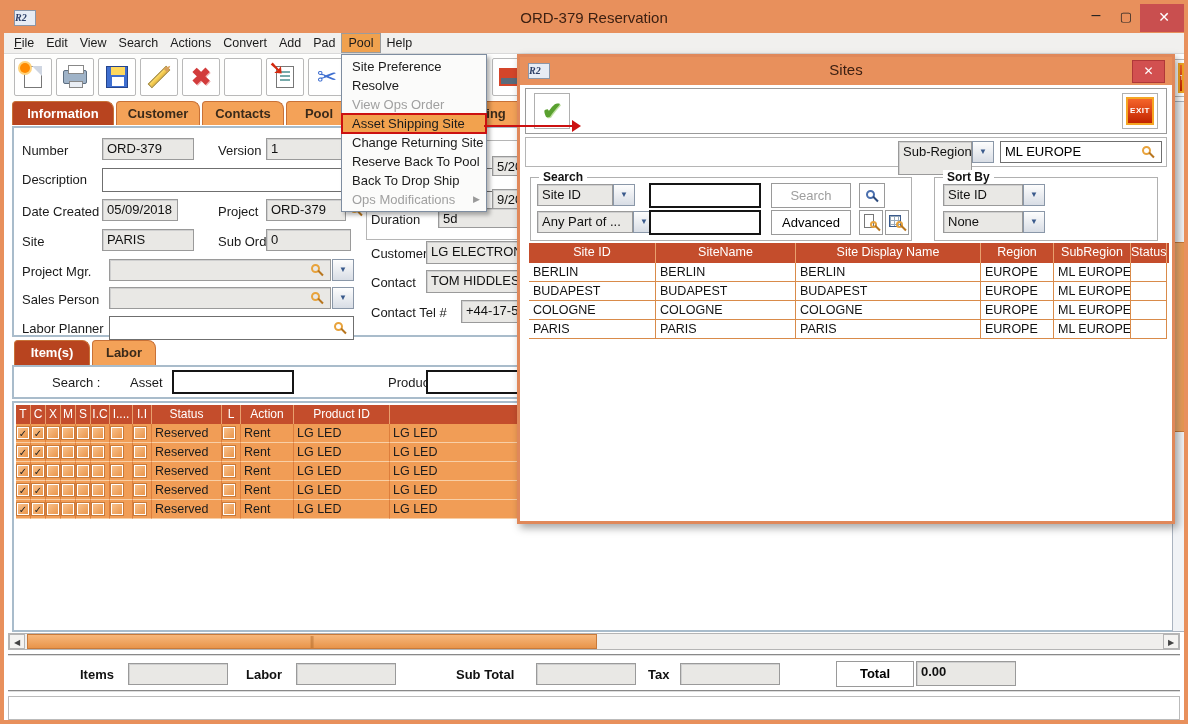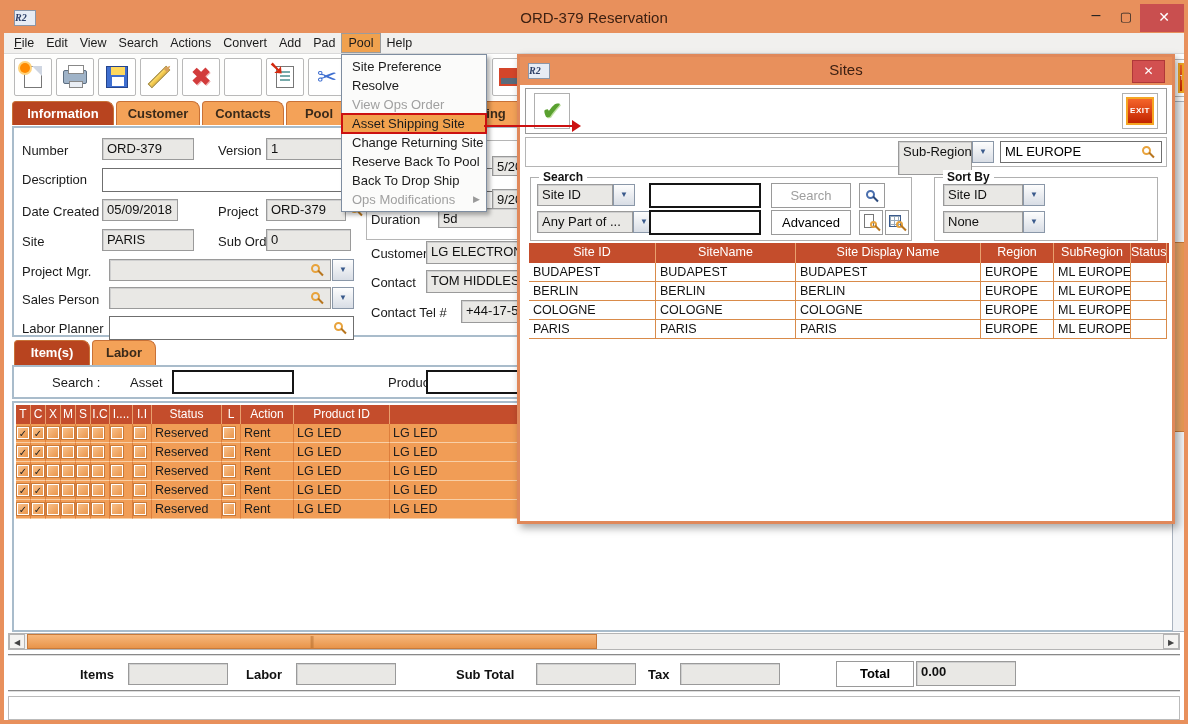--- a/index.html
+++ b/index.html
@@ -394,22 +394,22 @@
     </div>
     <div class="groupbox" style="left:414px;top:120px;width:224px;height:64px">
       <div class="legend">Sort By</div>
       <div class="sunken" style="left:8px;top:6px;width:80px;height:22px">Site ID</div>
       <div class="drop-btn" style="left:88px;top:6px;height:22px">▼</div>
       <div class="sunken" style="left:8px;top:33px;width:80px;height:22px">None</div>
       <div class="drop-btn" style="left:88px;top:33px;height:22px">▼</div>
     </div>
     <div id="sites-table">
         <div class="st-head"><span class="hcell" style="width: 127px;">Site ID</span><span class="hcell" style="width: 140px;">SiteName</span><span class="hcell" style="width: 185px;">Site Display Name</span><span class="hcell" style="width: 73px;">Region</span><span class="hcell" style="width: 77px;">SubRegion</span><span class="hcell" style="width: 36px;">Status</span></div>
+        <div class="st-row"><span class="cell" style="width: 127px;">BERLIN</span><span class="cell" style="width: 140px;">BERLIN</span><span class="cell" style="width: 185px;">BERLIN</span><span class="cell" style="width: 73px;">EUROPE</span><span class="cell" style="width: 77px;">ML EUROPE</span><span class="cell" style="width: 36px;"></span></div>
         <div class="st-row"><span class="cell" style="width: 127px;">BUDAPEST</span><span class="cell" style="width: 140px;">BUDAPEST</span><span class="cell" style="width: 185px;">BUDAPEST</span><span class="cell" style="width: 73px;">EUROPE</span><span class="cell" style="width: 77px;">ML EUROPE</span><span class="cell" style="width: 36px;"></span></div>
-        <div class="st-row"><span class="cell" style="width: 127px;">BERLIN</span><span class="cell" style="width: 140px;">BERLIN</span><span class="cell" style="width: 185px;">BERLIN</span><span class="cell" style="width: 73px;">EUROPE</span><span class="cell" style="width: 77px;">ML EUROPE</span><span class="cell" style="width: 36px;"></span></div>
         <div class="st-row"><span class="cell" style="width: 127px;">COLOGNE</span><span class="cell" style="width: 140px;">COLOGNE</span><span class="cell" style="width: 185px;">COLOGNE</span><span class="cell" style="width: 73px;">EUROPE</span><span class="cell" style="width: 77px;">ML EUROPE</span><span class="cell" style="width: 36px;"></span></div>
         <div class="st-row"><span class="cell" style="width: 127px;">PARIS</span><span class="cell" style="width: 140px;">PARIS</span><span class="cell" style="width: 185px;">PARIS</span><span class="cell" style="width: 73px;">EUROPE</span><span class="cell" style="width: 77px;">ML EUROPE</span><span class="cell" style="width: 36px;"></span></div>
       </div>
   </div>
 
   <div id="arrow" style="left: 480px; width: 103px;">
     <div class="line"></div>
       <div class="head"></div>
   </div>
 

